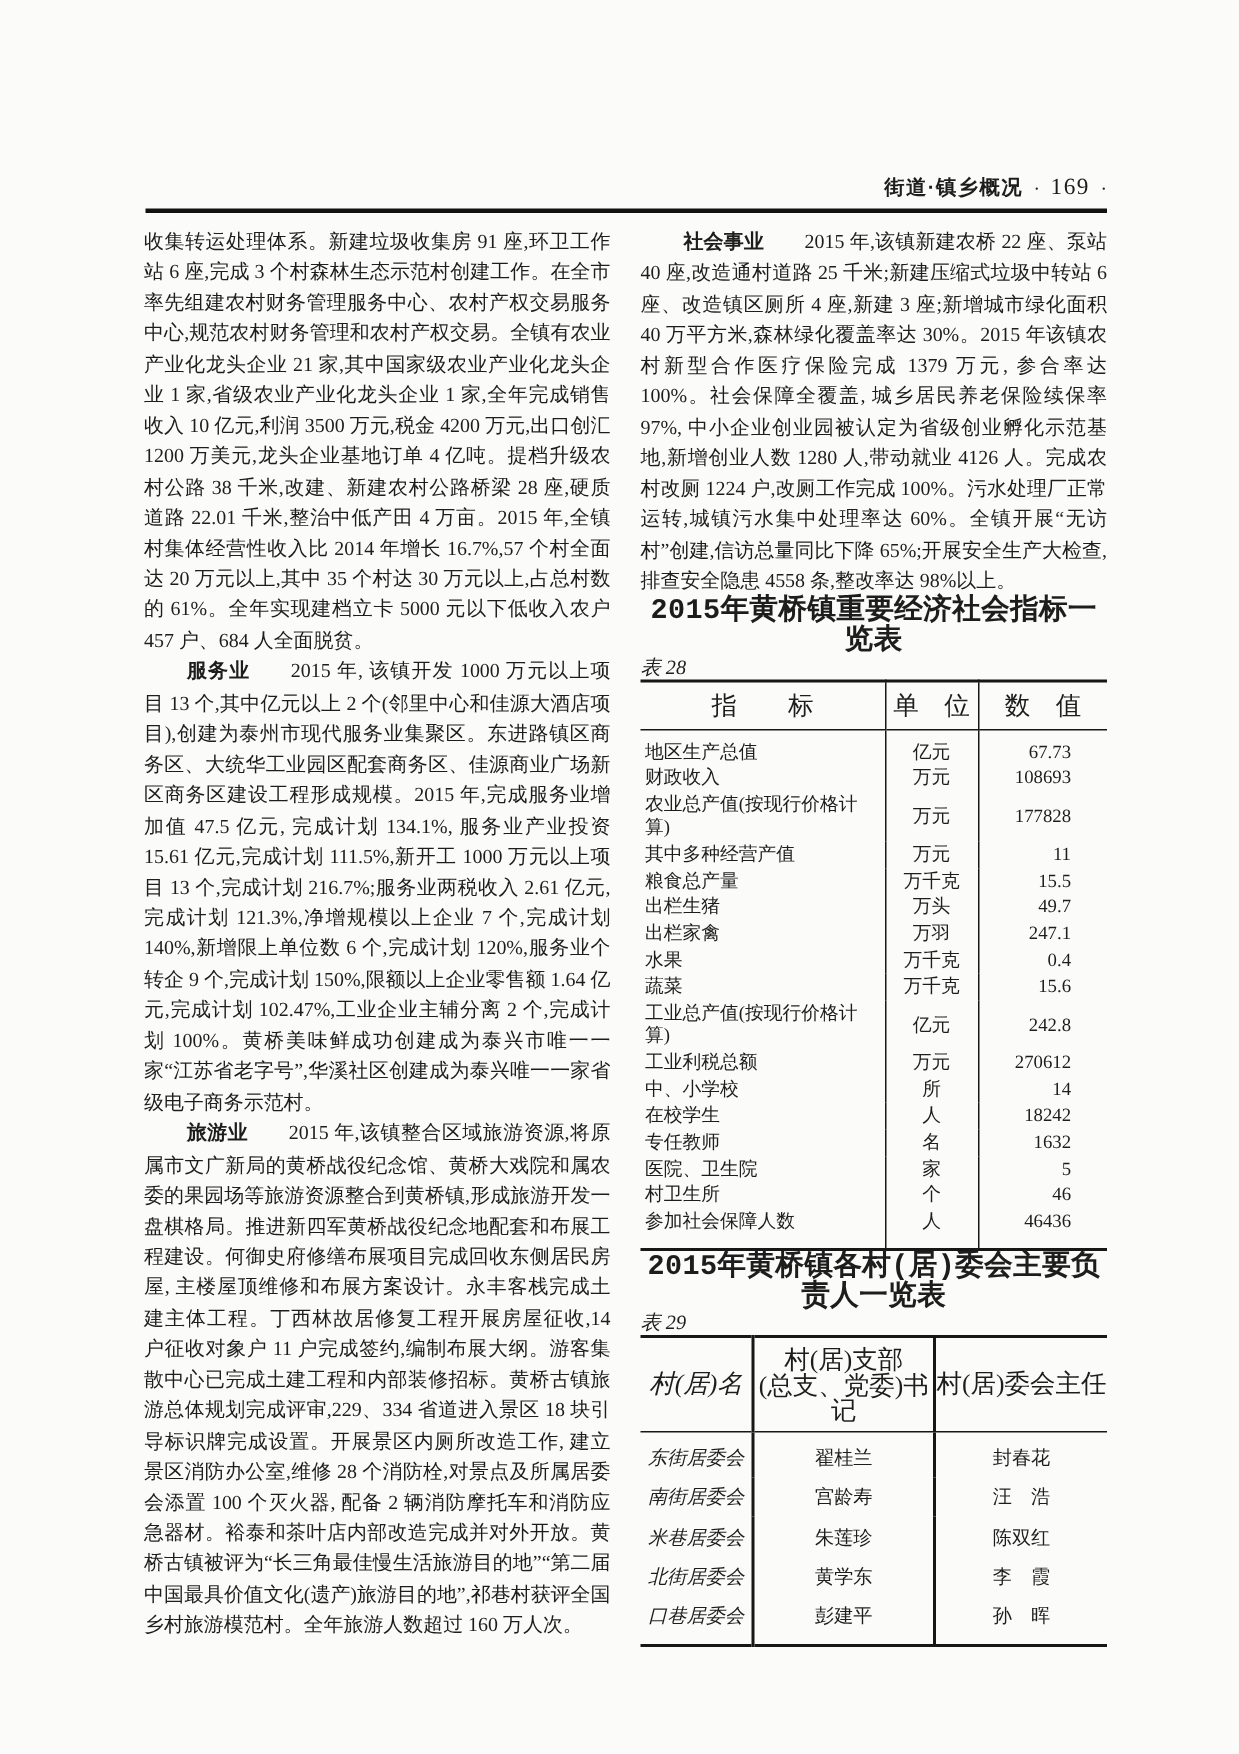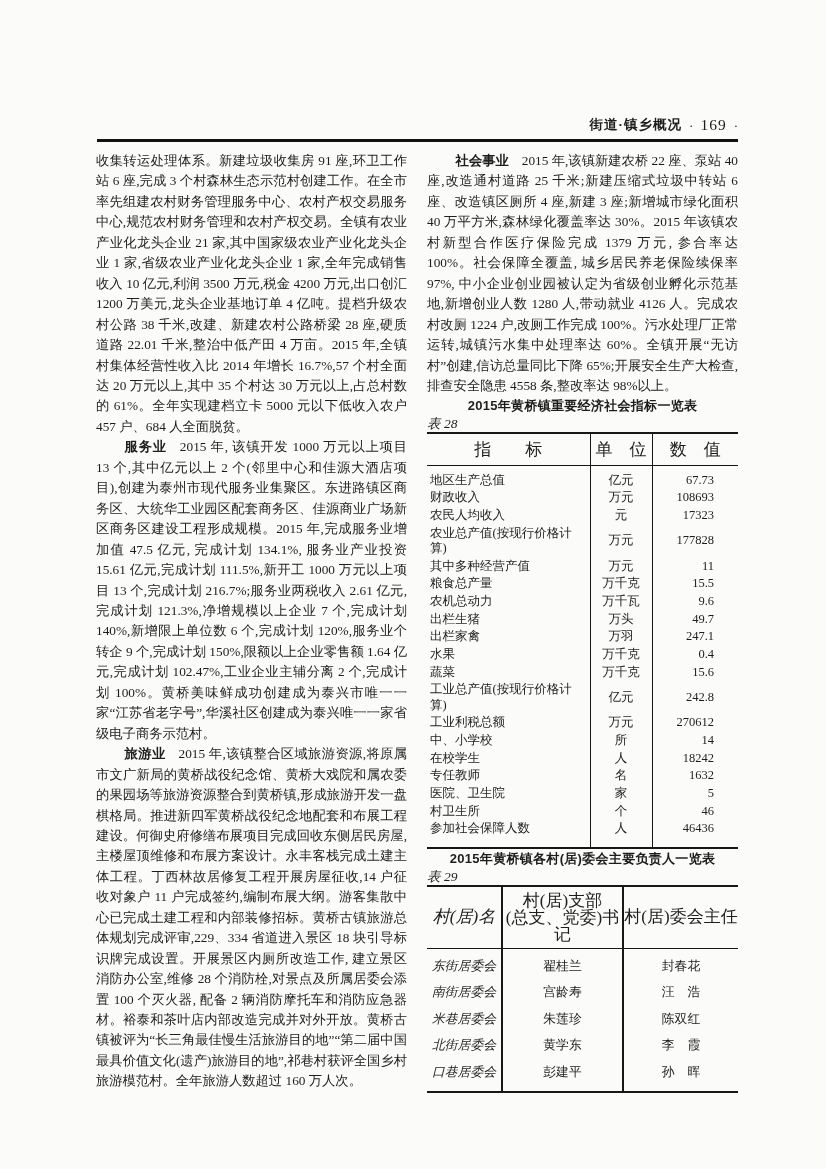--- a/index.html
+++ b/index.html
@@ -12,24 +12,24 @@
   .rh-dot{font-size:13px;color:#222;}
   .rh-num{font-size:15.5px;letter-spacing:1px;}
   .head-rule{position:absolute;top:139px;left:97px;width:641px;height:2.6px;background:#121212;}
 
   
   .col{position:absolute;top:151px;width:311px;font-size:13.3px;line-height:20.45px;text-align:justify;}
   .col-left{left:96px;}
   .col-right{left:427px;}
   .col p{margin:0;}
   .indent{text-indent:2.15em;}
-  .runin{font-family:Liberation Serif, serif;font-weight:bold;margin-right:13px;}
-
-  
-  .tbl-title{font-family:Liberation Sans, sans-serif;font-weight:bold;font-size:13px;text-align:center;text-indent:0;margin:14px 0 0 0;letter-spacing:0.3px;line-height:20px;}
+  .runin{font-family:Liberation Mono, monospace;font-weight:bold;margin-right:27px;}
+
+  
+  .tbl-title{font-family:Liberation Mono, monospace;font-weight:bold;font-size:19px;text-align:center;text-indent:0;margin:14px 0 0 0;letter-spacing:0.3px;line-height:20px;}
   .tbl-caption{font-style:italic;font-size:13.5px;text-indent:0;margin:7px 0 5px 1px;line-height:16px;}
 
   
   table.tbl{width:100%;border-collapse:collapse;border-top:2.7px solid #171717;border-bottom:2.7px solid #171717;table-layout:fixed;}
   table.tbl th{font-weight:normal;border-bottom:1.3px solid #171717;font-size:17px;padding:8px 0 7px 0;text-align:center;}
 
   
   #table28{font-size:12.5px;line-height:15.3px;}
   #table28 .c0{text-align:left;padding:1.2px 2px 1.2px 3px;}
   #table28 .c1{text-align:center;border-left:1.3px solid #171717;border-right:1.3px solid #171717;}
@@ -96,43 +96,33 @@
             <td class="c0">地区生产总值</td>
             <td class="c1">亿元</td>
             <td class="c2">67.73</td>
           </tr>
           <tr>
             <td class="c0">财政收入</td>
             <td class="c1">万元</td>
             <td class="c2">108693</td>
           </tr>
           <tr>
-            <td class="c0">农民人均收入</td>
-            <td class="c1">元</td>
-            <td class="c2">17323</td>
-          </tr>
-          <tr>
             <td class="c0">农业总产值(按现行价格计算)</td>
             <td class="c1">万元</td>
             <td class="c2">177828</td>
           </tr>
           <tr>
             <td class="c0">其中多种经营产值</td>
             <td class="c1">万元</td>
             <td class="c2">11</td>
           </tr>
           <tr>
             <td class="c0">粮食总产量</td>
             <td class="c1">万千克</td>
             <td class="c2">15.5</td>
-          </tr>
-          <tr>
-            <td class="c0">农机总动力</td>
-            <td class="c1">万千瓦</td>
-            <td class="c2">9.6</td>
           </tr>
           <tr>
             <td class="c0">出栏生猪</td>
             <td class="c1">万头</td>
             <td class="c2">49.7</td>
           </tr>
           <tr>
             <td class="c0">出栏家禽</td>
             <td class="c1">万羽</td>
             <td class="c2">247.1</td>

